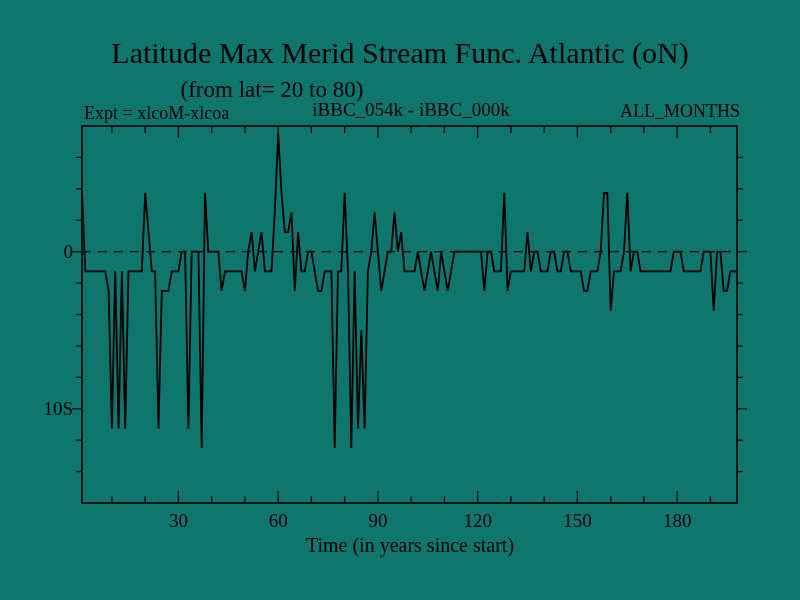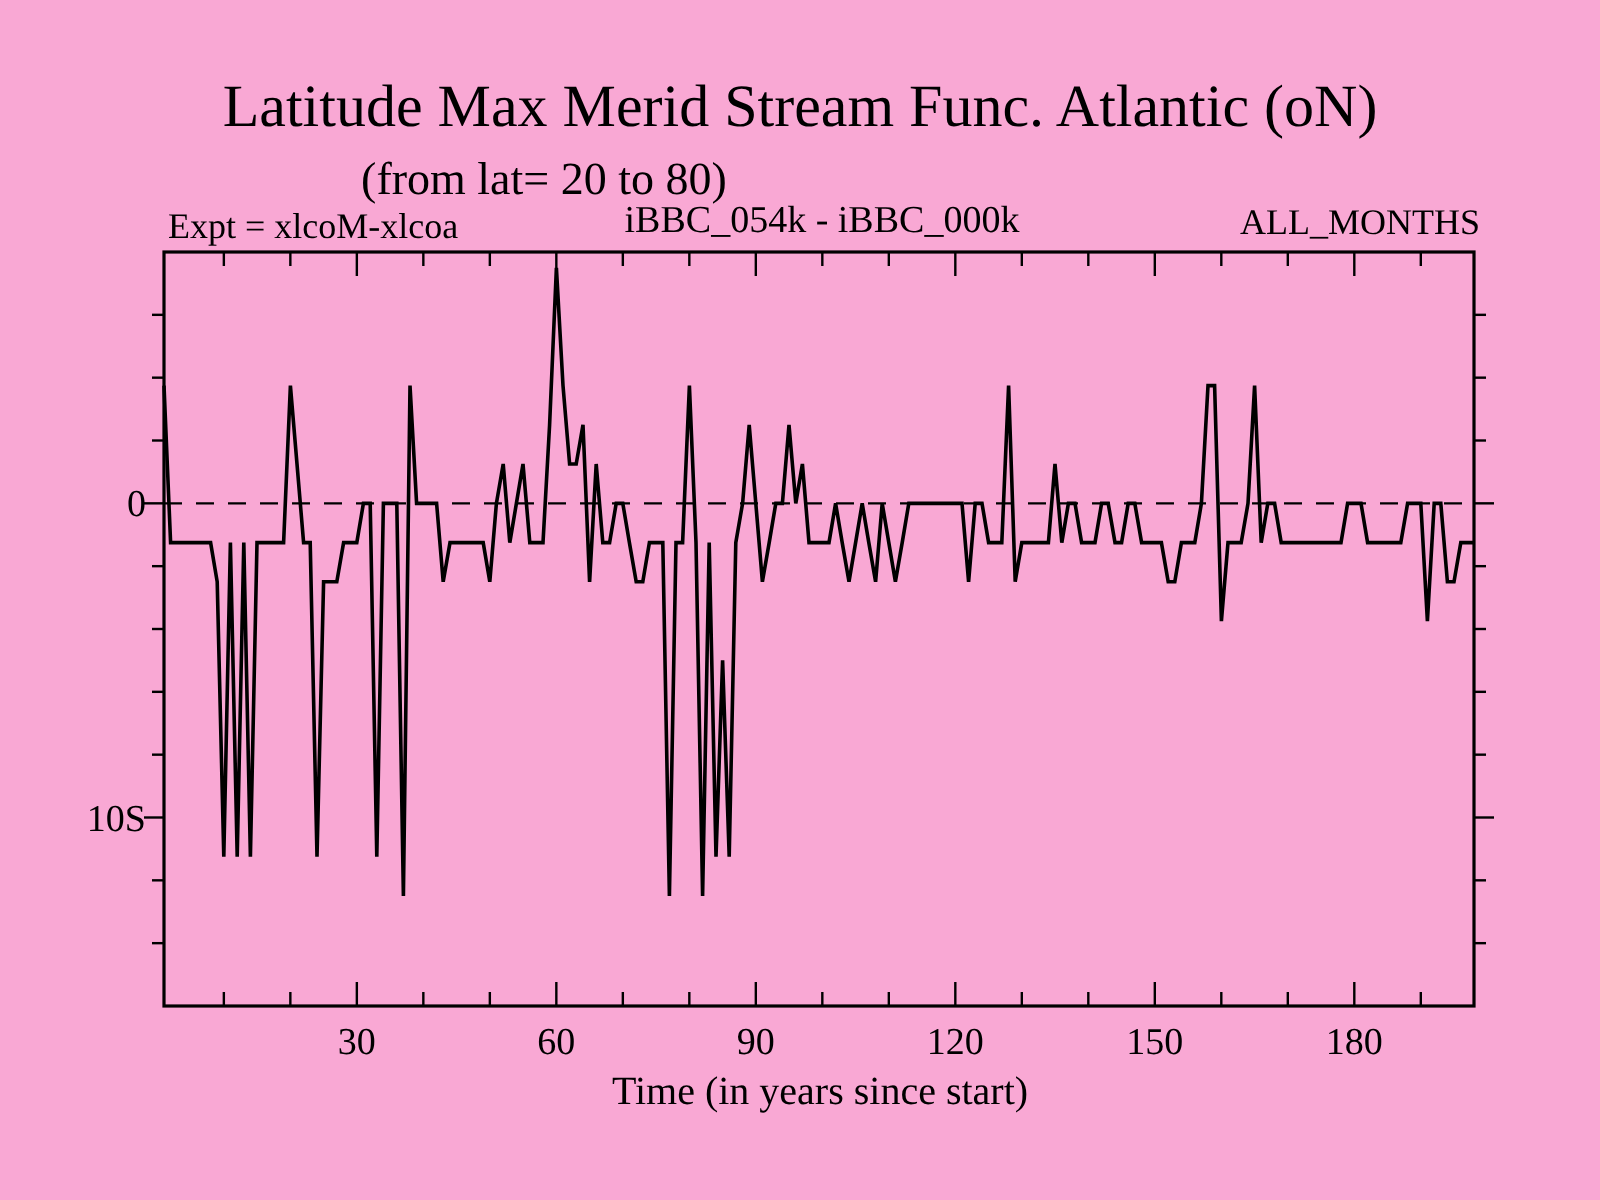--- a/index.html
+++ b/index.html
@@ -1,16 +1,16 @@
 <!DOCTYPE html>
 <html><head>
 <meta charset="utf-8">
 <style>
   html,body{margin:0;padding:0;background:#ffffff;}
-  .canvas{position:relative;width:800px;height:600px;background:#f9a8d4;overflow:hidden;
+  .canvas{position:relative;width:800px;height:600px;background:#0f766e;overflow:hidden;
           font-family:"Liberation Serif", serif;}
   svg text{font-family:"Liberation Serif", serif;fill:#000;}
 </style>
 </head>
 <body>
 
 <div class="canvas">
   <svg width="800" height="600" viewBox="0 0 800 600" xmlns="http://www.w3.org/2000/svg">
 
     <text x="400" y="63" font-size="30" text-anchor="middle">Latitude Max Merid Stream Func. Atlantic (oN)</text>

